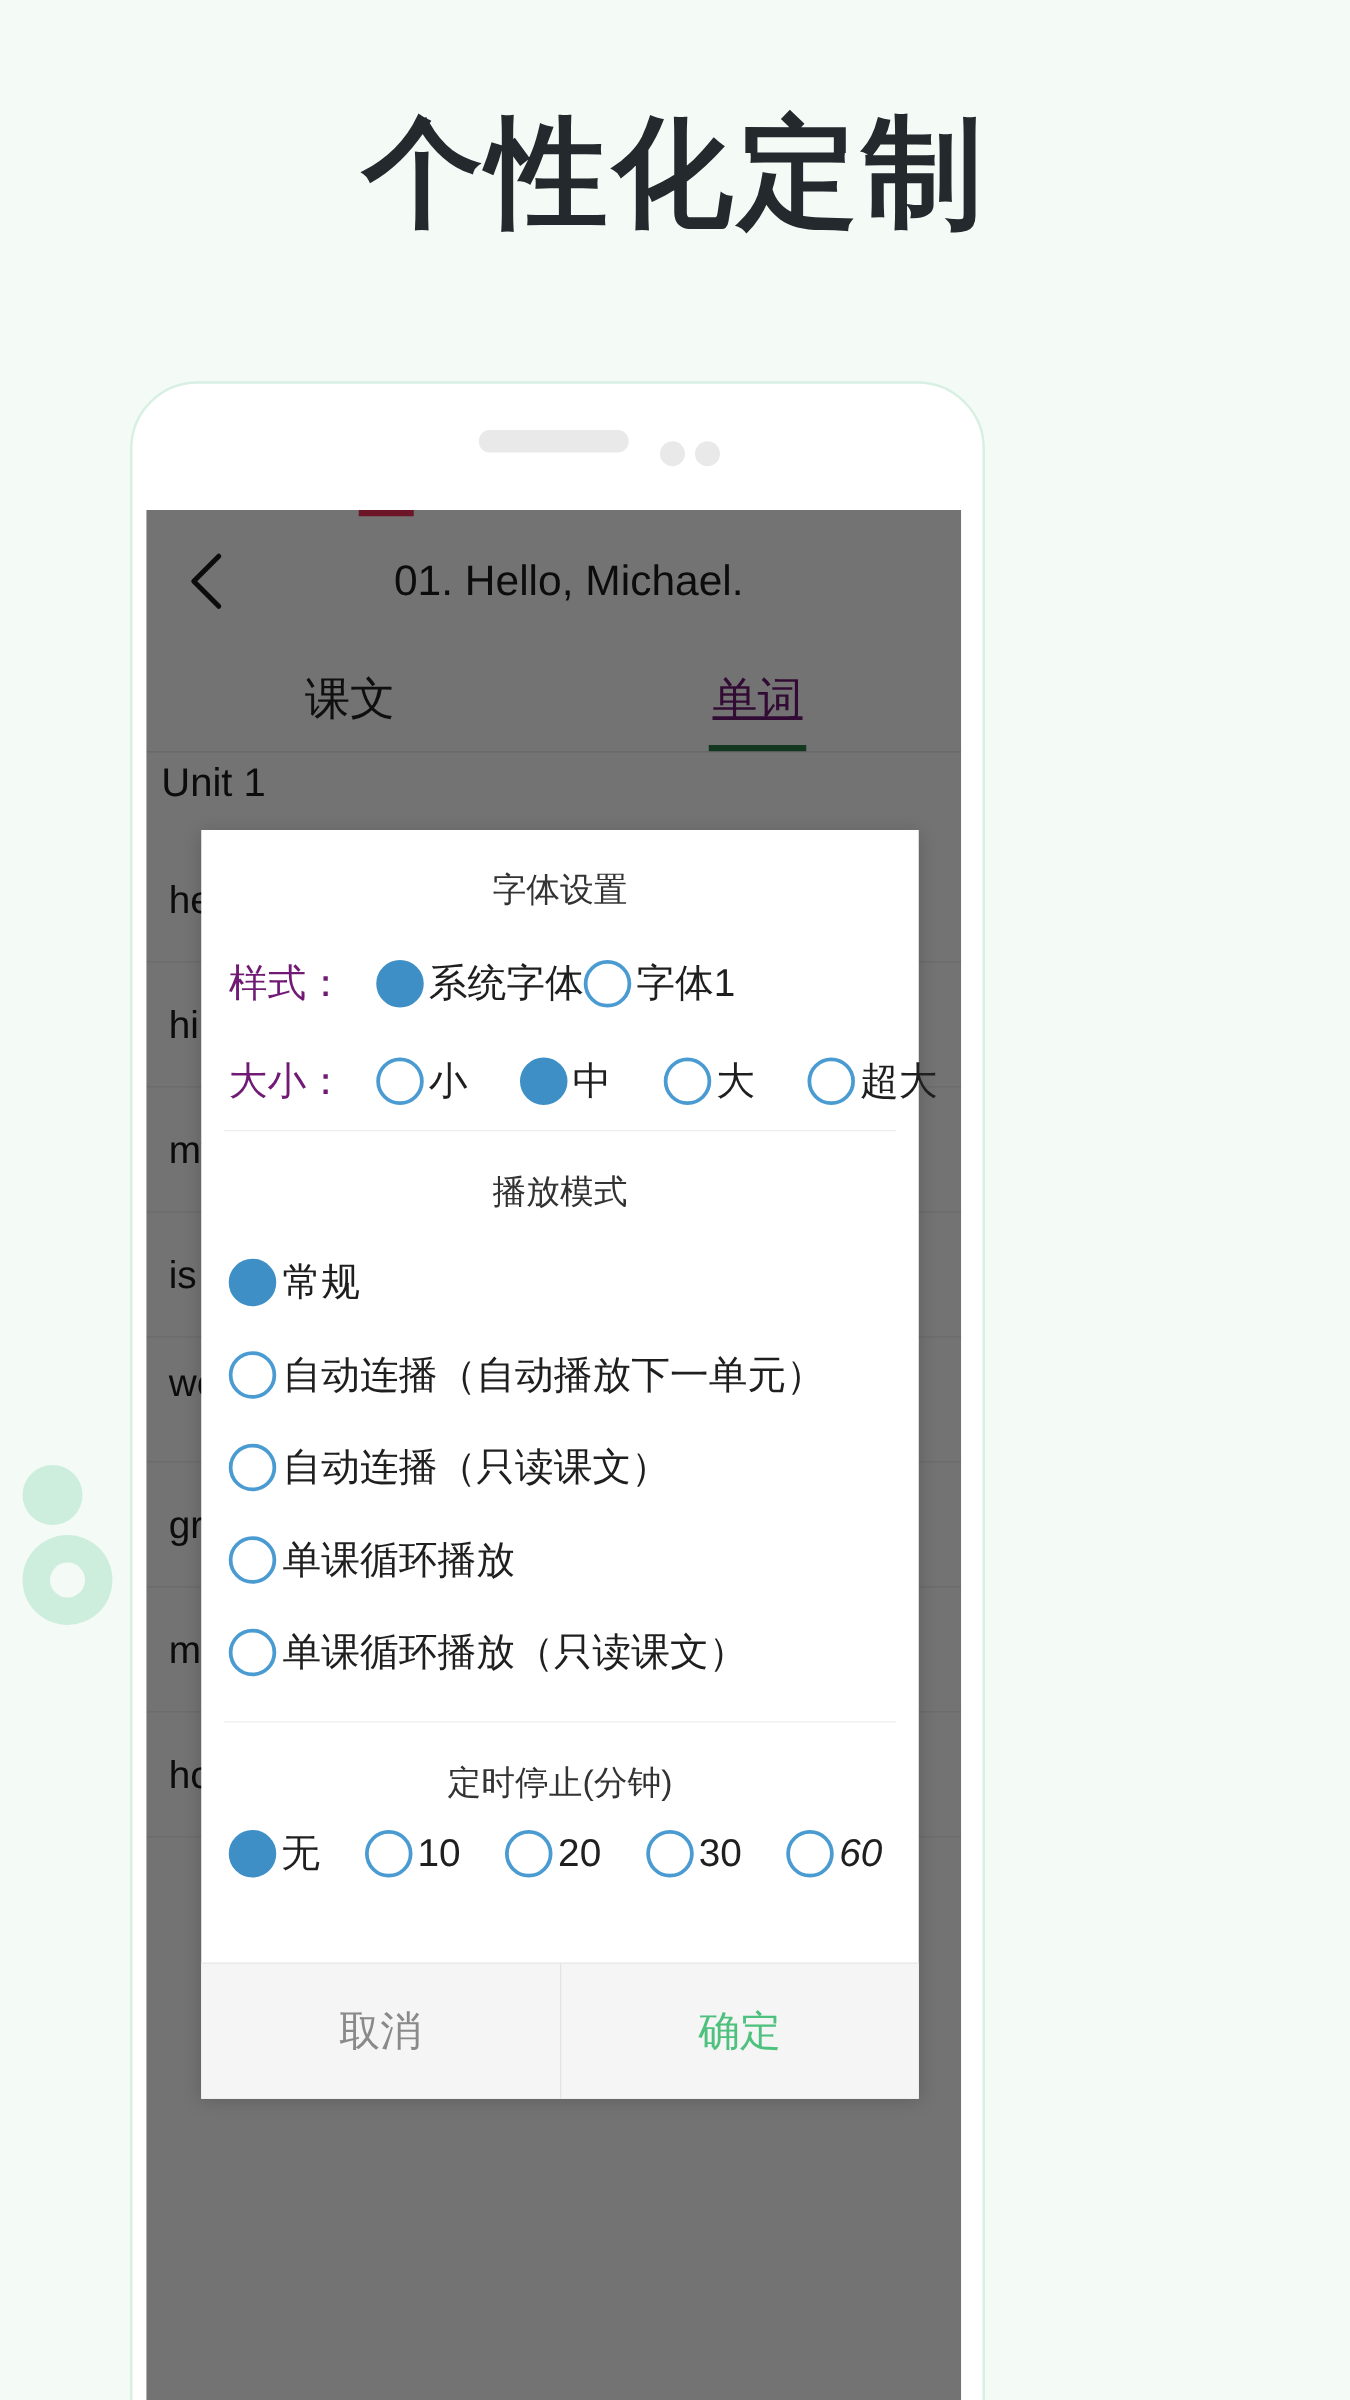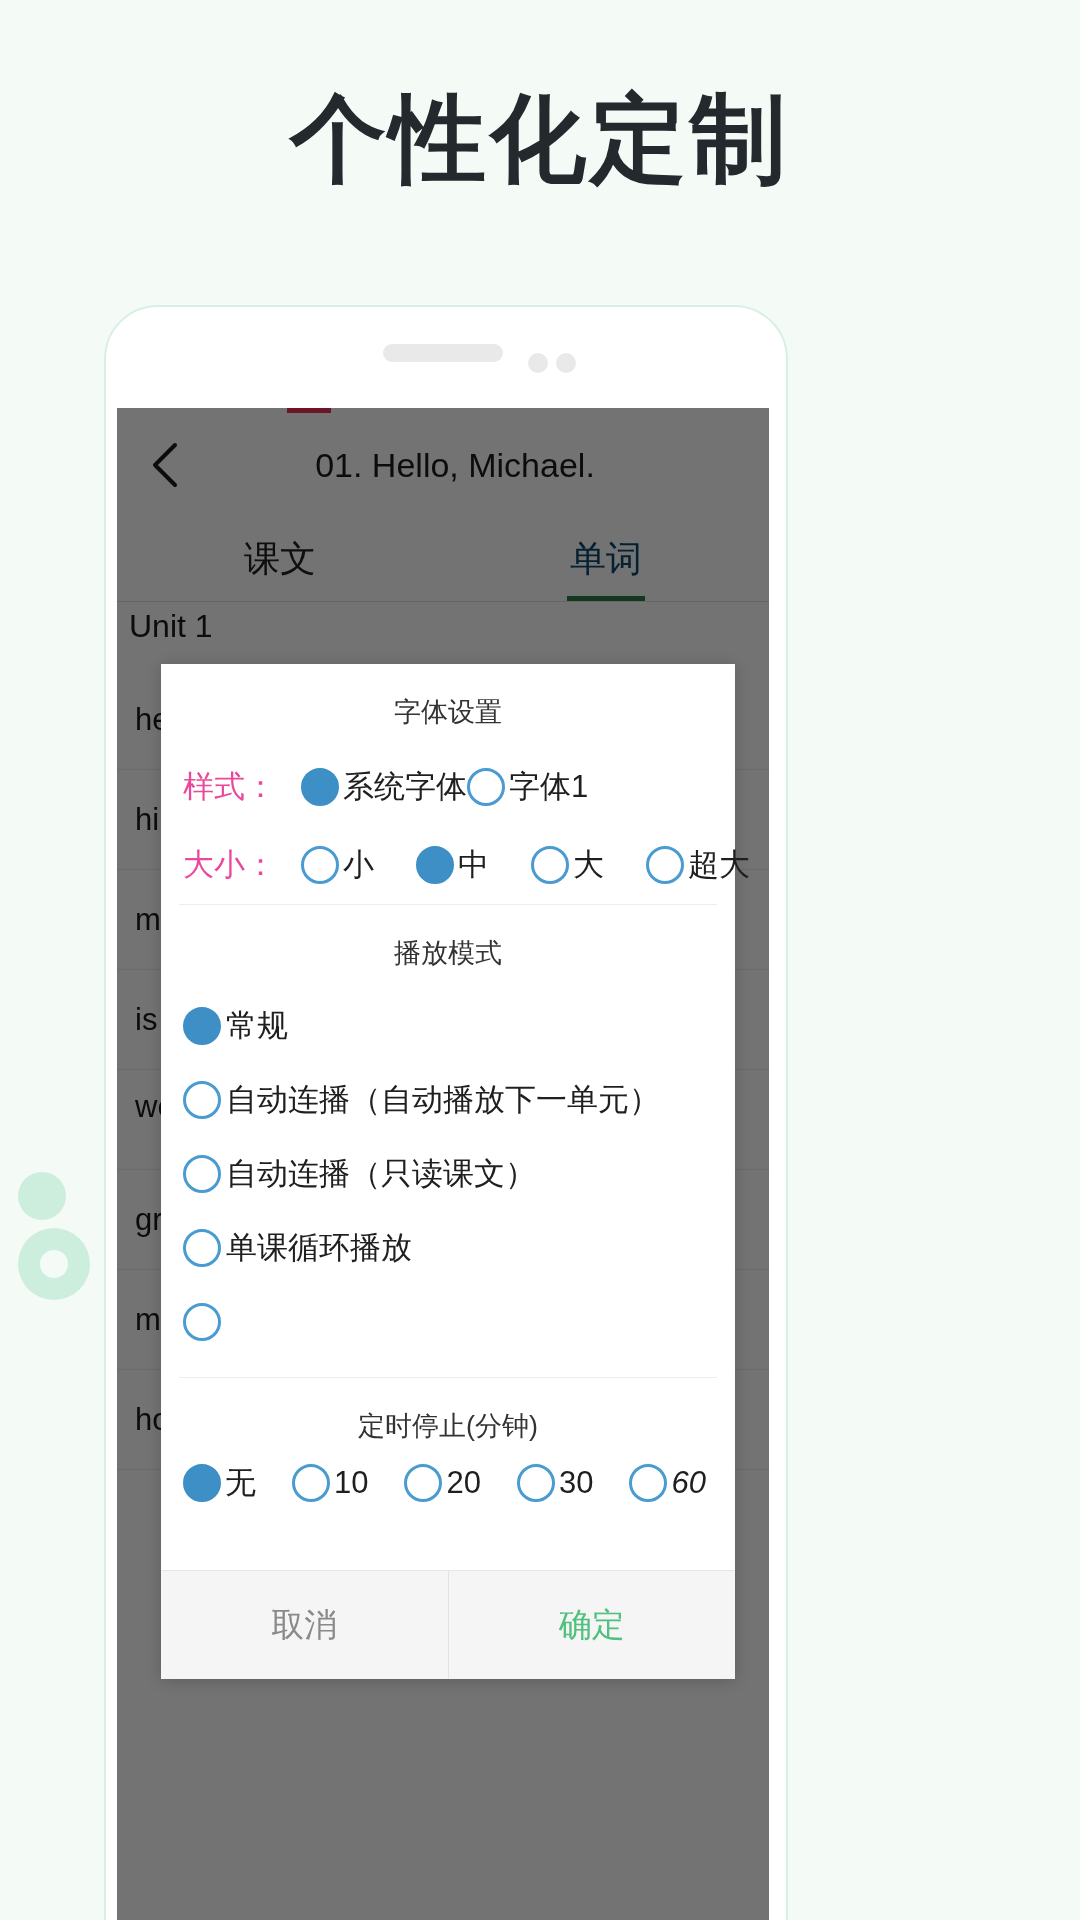--- a/index.html
+++ b/index.html
@@ -172,21 +172,21 @@
   }
   .tab {
     flex: 1;
     position: relative;
     display: flex;
     align-items: center;
     justify-content: center;
     font-size: 36px;
     color: #222222;
   }
-  .tab.active { color: #0c4a6e; }
+  .tab.active { color: #701a75; text-decoration: underline; }
   .tab .tab-underline {
     position: absolute;
     bottom: 0;
     left: 50%;
     transform: translateX(-50%);
     width: 78px;
     height: 5px;
     background: #2e7d45;
   }
 
@@ -252,21 +252,21 @@
   }
 
   .radio-row {
     display: flex;
     align-items: center;
     padding: 0 0 0 22px;
     height: 78px;
   }
   .row-label {
     font-size: 31px;
-    color: #ec4899;
+    color: #701a75;
     width: 118px;
     flex: none;
   }
 
   .radio-opt {
     display: flex;
     align-items: center;
     margin-right: 0;
   }
   .radio-opt .radio-dot {
@@ -486,20 +486,21 @@
       <div class="mode-item">
         <span class="radio-dot off"></span>
         <span class="radio-text">自动连播（只读课文）</span>
       </div>
       <div class="mode-item">
         <span class="radio-dot off"></span>
         <span class="radio-text">单课循环播放</span>
       </div>
       <div class="mode-item">
         <span class="radio-dot off"></span>
+        <span class="radio-text">单课循环播放（只读课文）</span>
       </div>
     </div>
   </div>
 
   <div class="section-divider"></div>
 
   <div class="dialog-section">
     <div class="section-title">定时停止(分钟)</div>
     <div class="timer-row">
       <div class="radio-opt">

